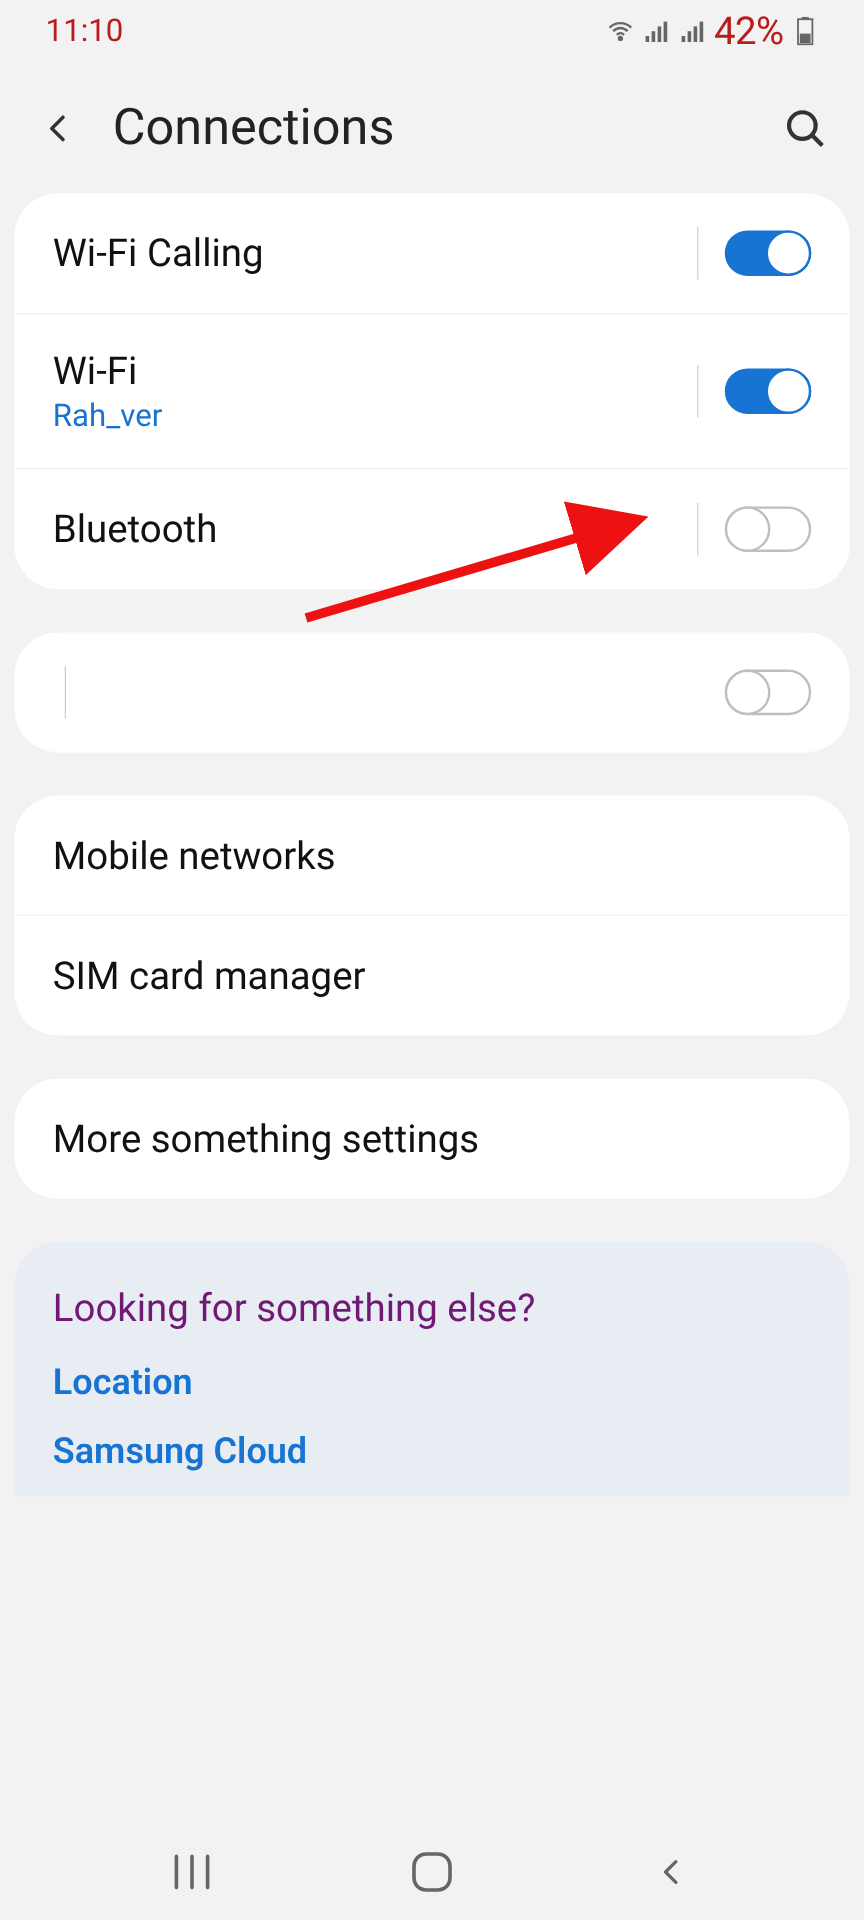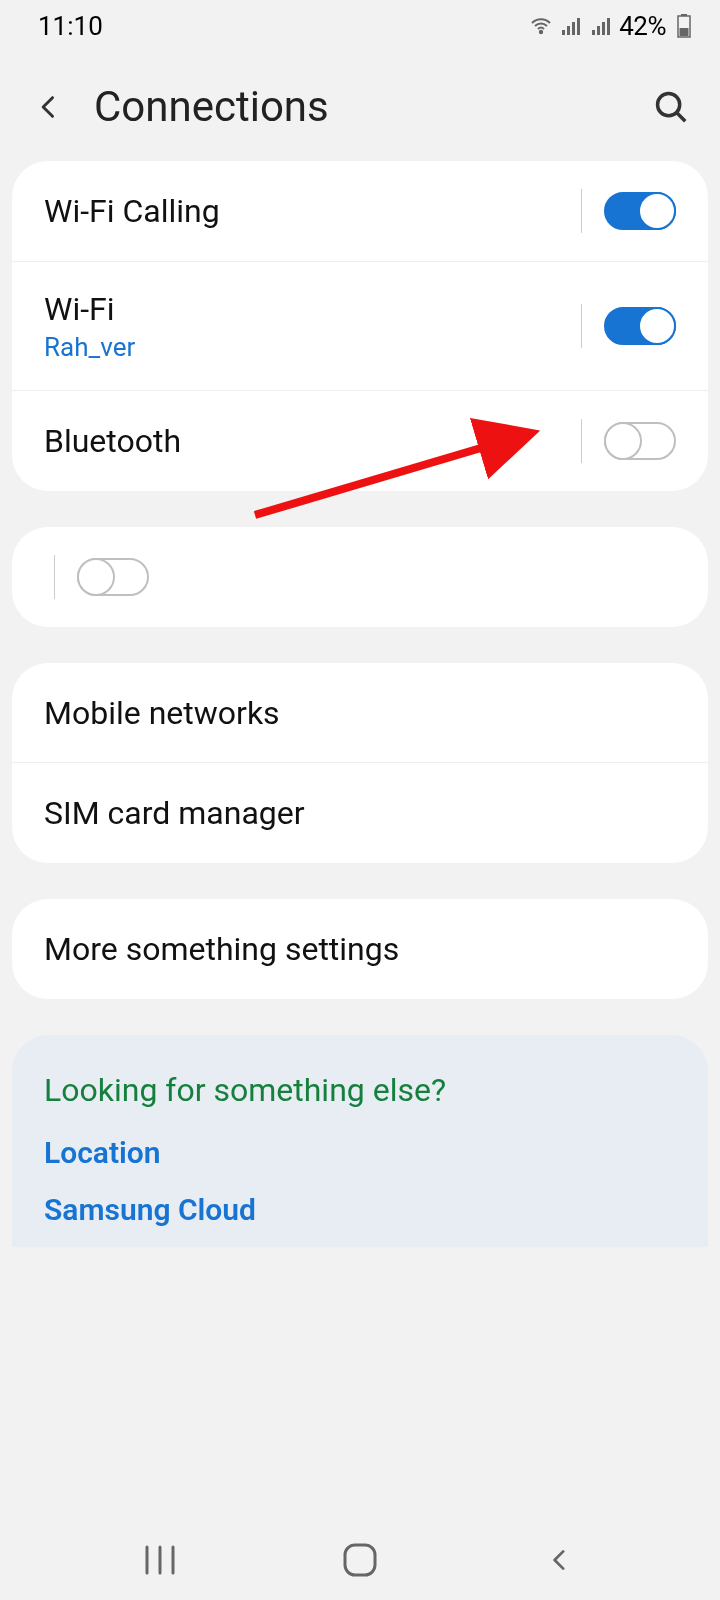--- a/index.html
+++ b/index.html
@@ -11,28 +11,28 @@
     position: relative;
     overflow: hidden;
   }
 
   
   .status-bar {
     height: 52px;
     display: flex;
     align-items: center;
     justify-content: space-between;
-    padding: 0 24px 0 38px;
+    padding: 0 37px 0 38px;
     font-size: 26px;
-    color: #000000;
+    color: #b91c1c;
     text-align: right;
   }
   .status-right { display: flex; align-items: center; gap: 6px; }
   .status-right svg { width: 24px; height: 24px; }
-  .battery-pct { font-size: 26px; letter-spacing: -0.5px; }
+  .battery-pct { font-size: 32px; letter-spacing: -0.5px; }
 
   
   .header {
     display: flex;
     align-items: center;
     padding: 30px 28px 30px 30px;
     gap: 26px;
   }
   .back-btn { width: 38px; height: 38px; display:flex; align-items:center; justify-content:center; }
   .header-title { font-size: 42px; font-weight: 400; color: #222; flex:1; }
@@ -53,21 +53,21 @@
     padding: 36px 32px 20px 32px;
   }
 
   .row {
     display: flex;
     align-items: center;
     padding: 28px 32px;
     min-height: 100px;
     border-bottom: 1px solid #eee;
   }
-  .row:last-child { border-bottom: none; }
+  .row:last-child { border-bottom: none; justify-content: space-between; }
   .row-text { flex: 1; display:flex; flex-direction:column; gap:4px; }
   .row-title { font-size: 32px; color: #111; }
   .row-sub { font-size: 26px; color: #1874d2; }
   .row-divider-v {
     width: 1px; height: 44px; background:#ccc; margin: 0 22px 0 10px;
   }
 
   
   .toggle {
     width: 72px; height: 38px; border-radius: 20px;
@@ -79,21 +79,21 @@
     width:38px; height:38px; border-radius:50%;
     background:#fff; border:2px solid #bfbfbf;
   }
   .toggle.on { background:#1874d2; border-color:#1874d2; }
   .toggle.on .knob {
     left:auto; right:-2px;
     border-color:#1874d2;
     background:#fff;
   }
 
-  .tips-title { font-size: 32px; color:#15803d; margin-bottom: 26px; }
+  .tips-title { font-size: 32px; color:#701a75; margin-bottom: 26px; }
   .tips-link { font-size: 30px; color:#1874d2; font-weight:600; margin-top: 22px; }
 
   
   .arrow-svg {
     position:absolute; left:250px; top:400px; width:290px; height:120px;
     pointer-events:none;
   }
 
   
   .navbar {

